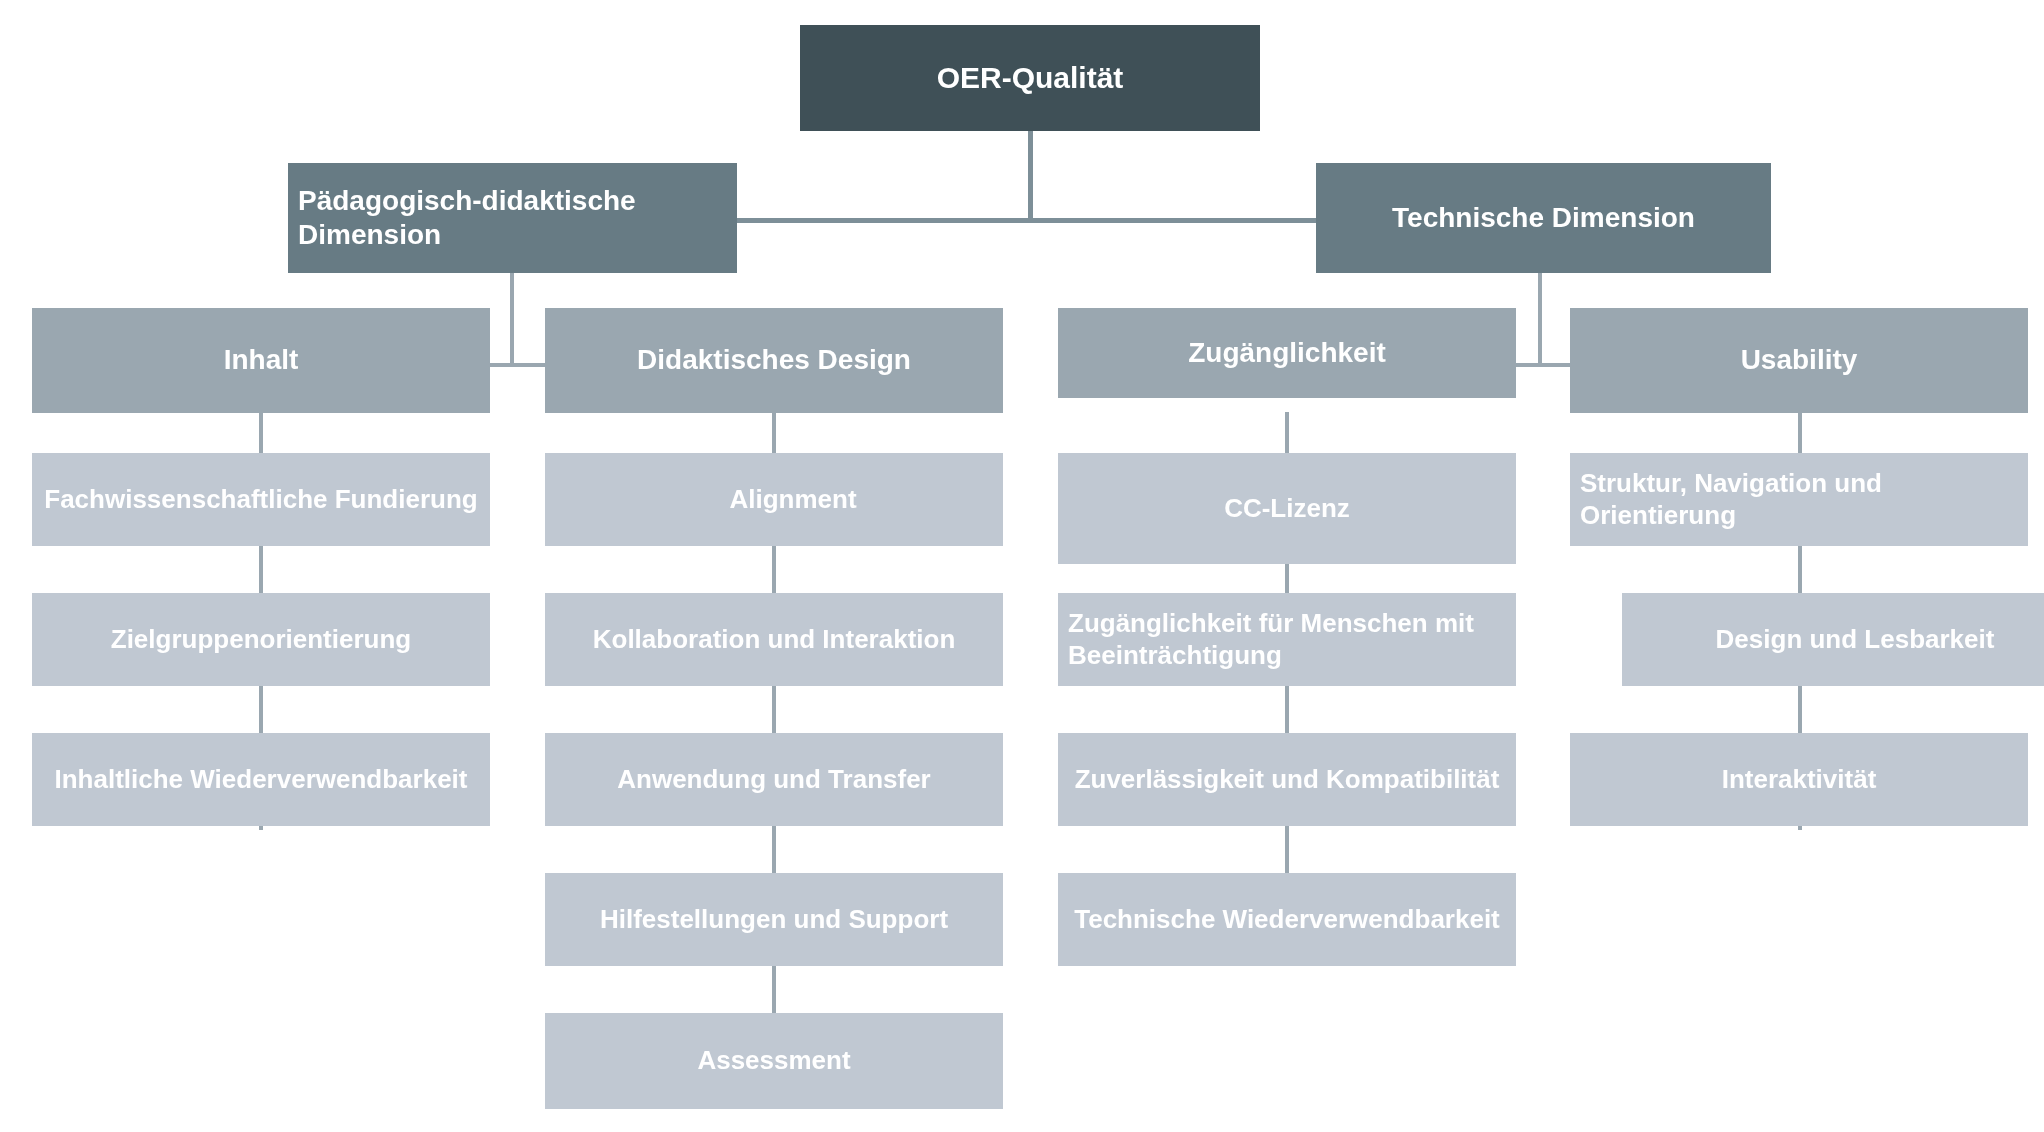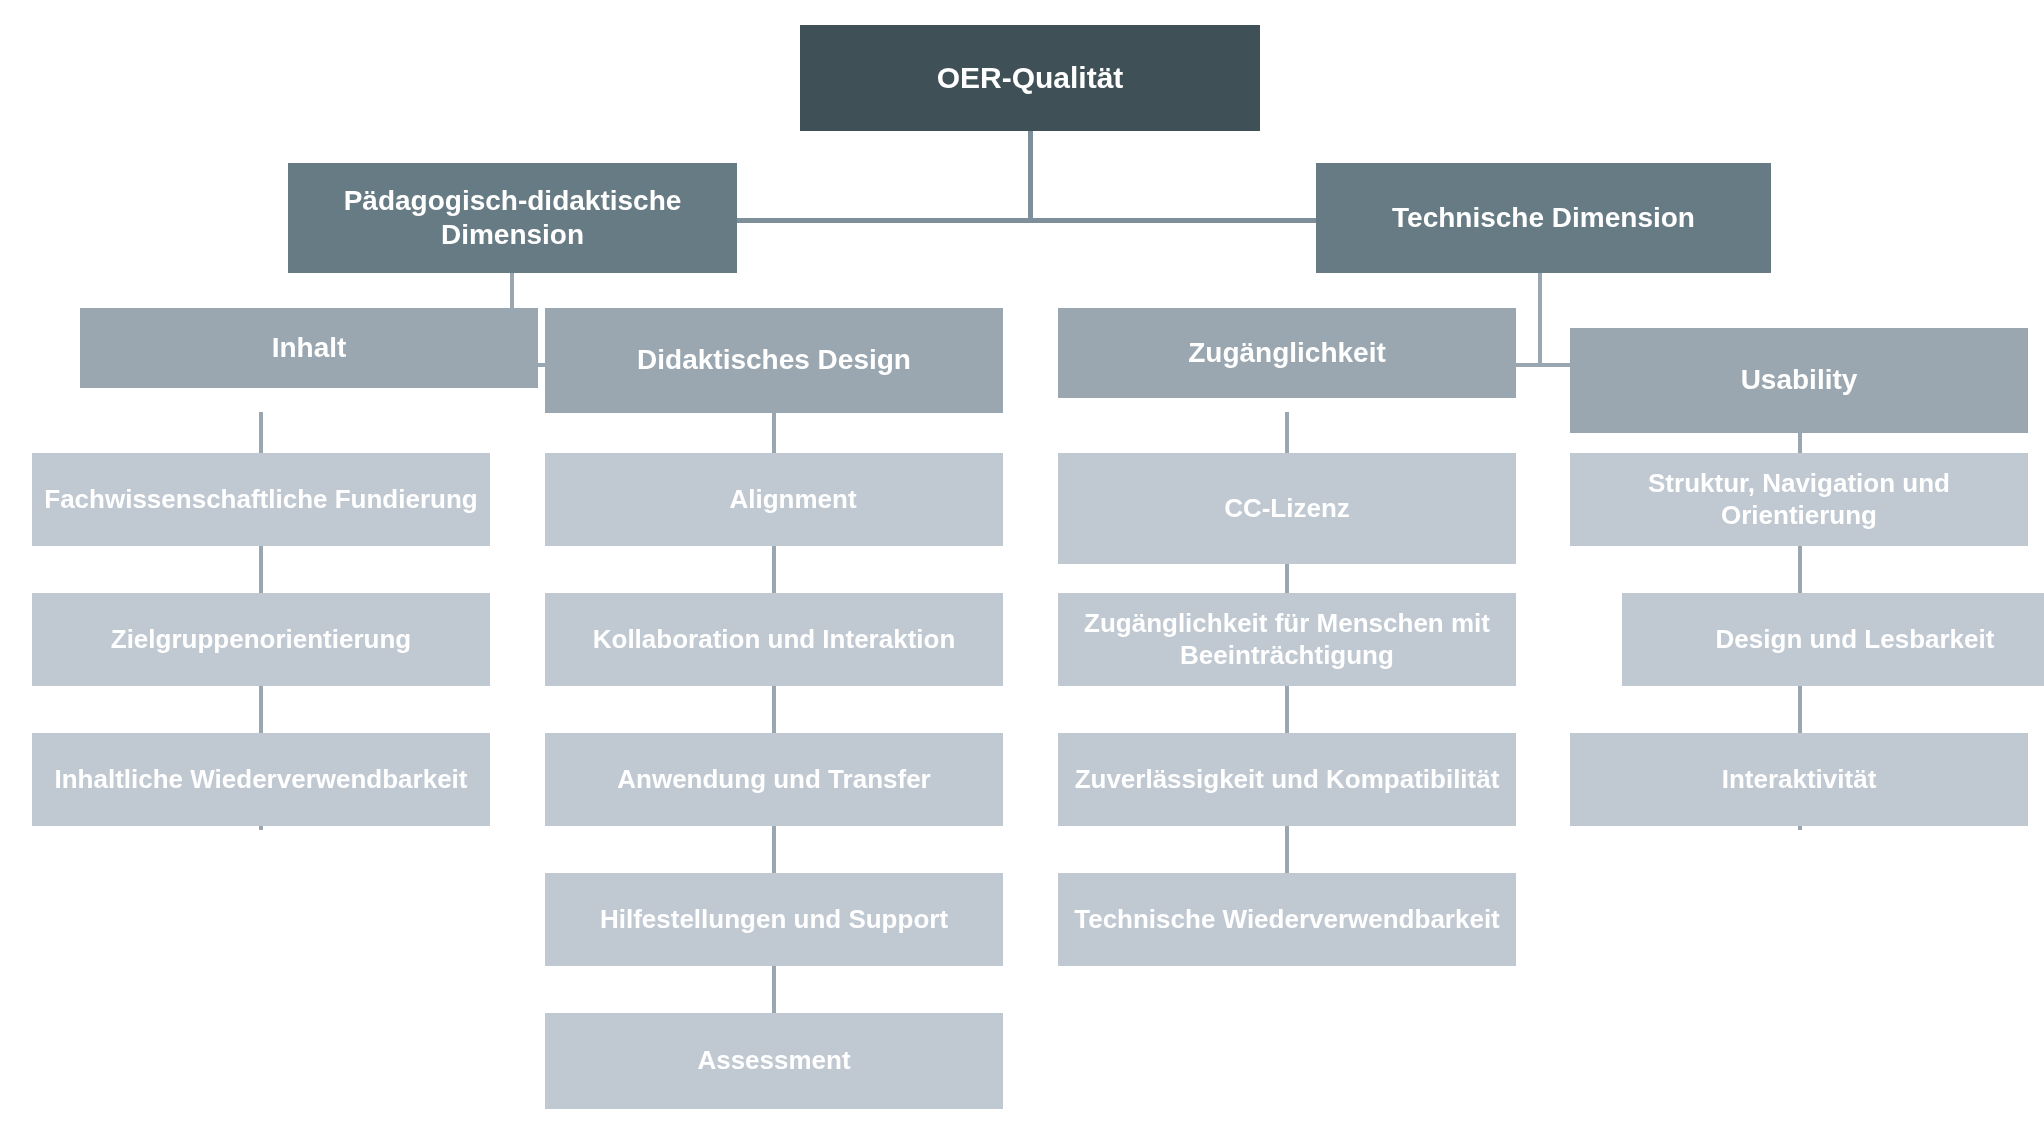--- a/index.html
+++ b/index.html
@@ -17,21 +17,20 @@
     background: #ffffff;
     overflow: hidden;
   }
 
   
   .node {
     position: absolute;
     display: flex;
     align-items: center;
     justify-content: center;
-    text-align: center;
     color: #ffffff;
     font-weight: bold;
     line-height: 1.22;
     box-sizing: border-box;
     padding: 4px 10px;
     z-index: 2;
   }
 
   .node.level-root {
     background: #3f5057;
@@ -82,27 +81,27 @@
   <div class="conn v" style="left:1285px; top:412px; height:552px;"></div>
 
   <div class="conn v" style="left:1798px; top:412px; height:418px;"></div>
 
   <div class="node level-root" style="left:800px; top:25px; width:460px; height:106px;">OER-Qualität</div>
 
   <div class="node level-dim" style="left:288px; top:163px; width:449px; height:110px;">Pädagogisch-didaktische Dimension</div>
 
   <div class="node level-dim" style="left:1316px; top:163px; width:455px; height:110px;">Technische Dimension</div>
 
-  <div class="node level-cat" style="left:32px; top:308px; width:458px; height:80px;margin-left:48px;">Inhalt</div>
+  <div class="node level-cat" style="left:32px; top:308px; width:458px; height:105px;">Inhalt</div>
 
   <div class="node level-cat" style="left:545px; top:308px; width:458px; height:105px;">Didaktisches Design</div>
 
   <div class="node level-cat" style="left:1058px; top:308px; width:458px; height:90px;">Zugänglichkeit</div>
 
-  <div class="node level-cat" style="left:1570px; top:308px; width:458px; height:105px;margin-top:20px;">Usability</div>
+  <div class="node level-cat" style="left:1570px; top:308px; width:458px; height:105px;">Usability</div>
 
   <div class="node level-leaf" style="left:32px; top:453px; width:458px; height:93px;">Fachwissenschaftliche Fundierung</div>
 
   <div class="node level-leaf" style="left:32px; top:593px; width:458px; height:93px;">Zielgruppenorientierung</div>
 
   <div class="node level-leaf" style="left:32px; top:733px; width:458px; height:93px;">Inhaltliche Wiederverwendbarkeit</div>
 
   <div class="node level-leaf" style="left:545px; top:453px; width:458px; height:93px;padding-left:48px;">Alignment</div>
 
   <div class="node level-leaf" style="left:545px; top:593px; width:458px; height:93px;">Kollaboration und Interaktion</div>

